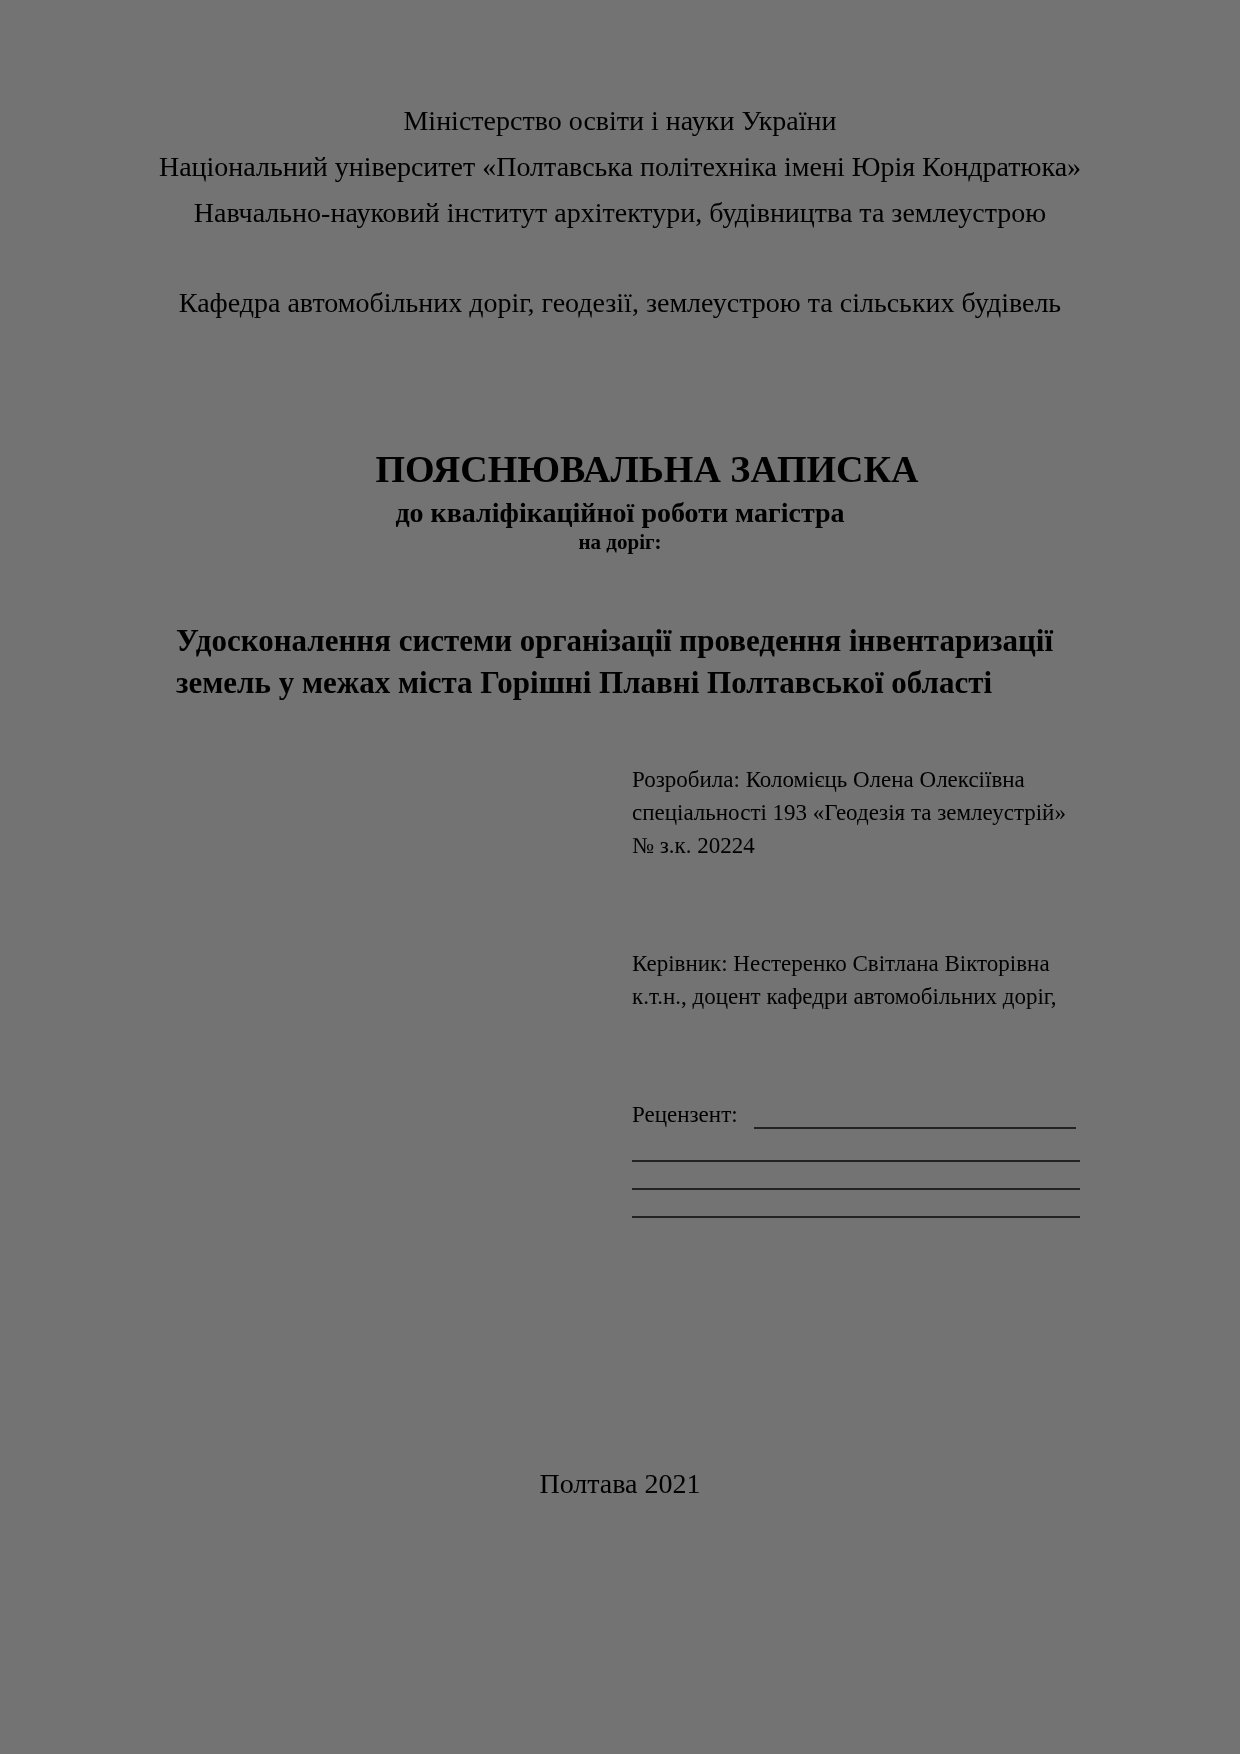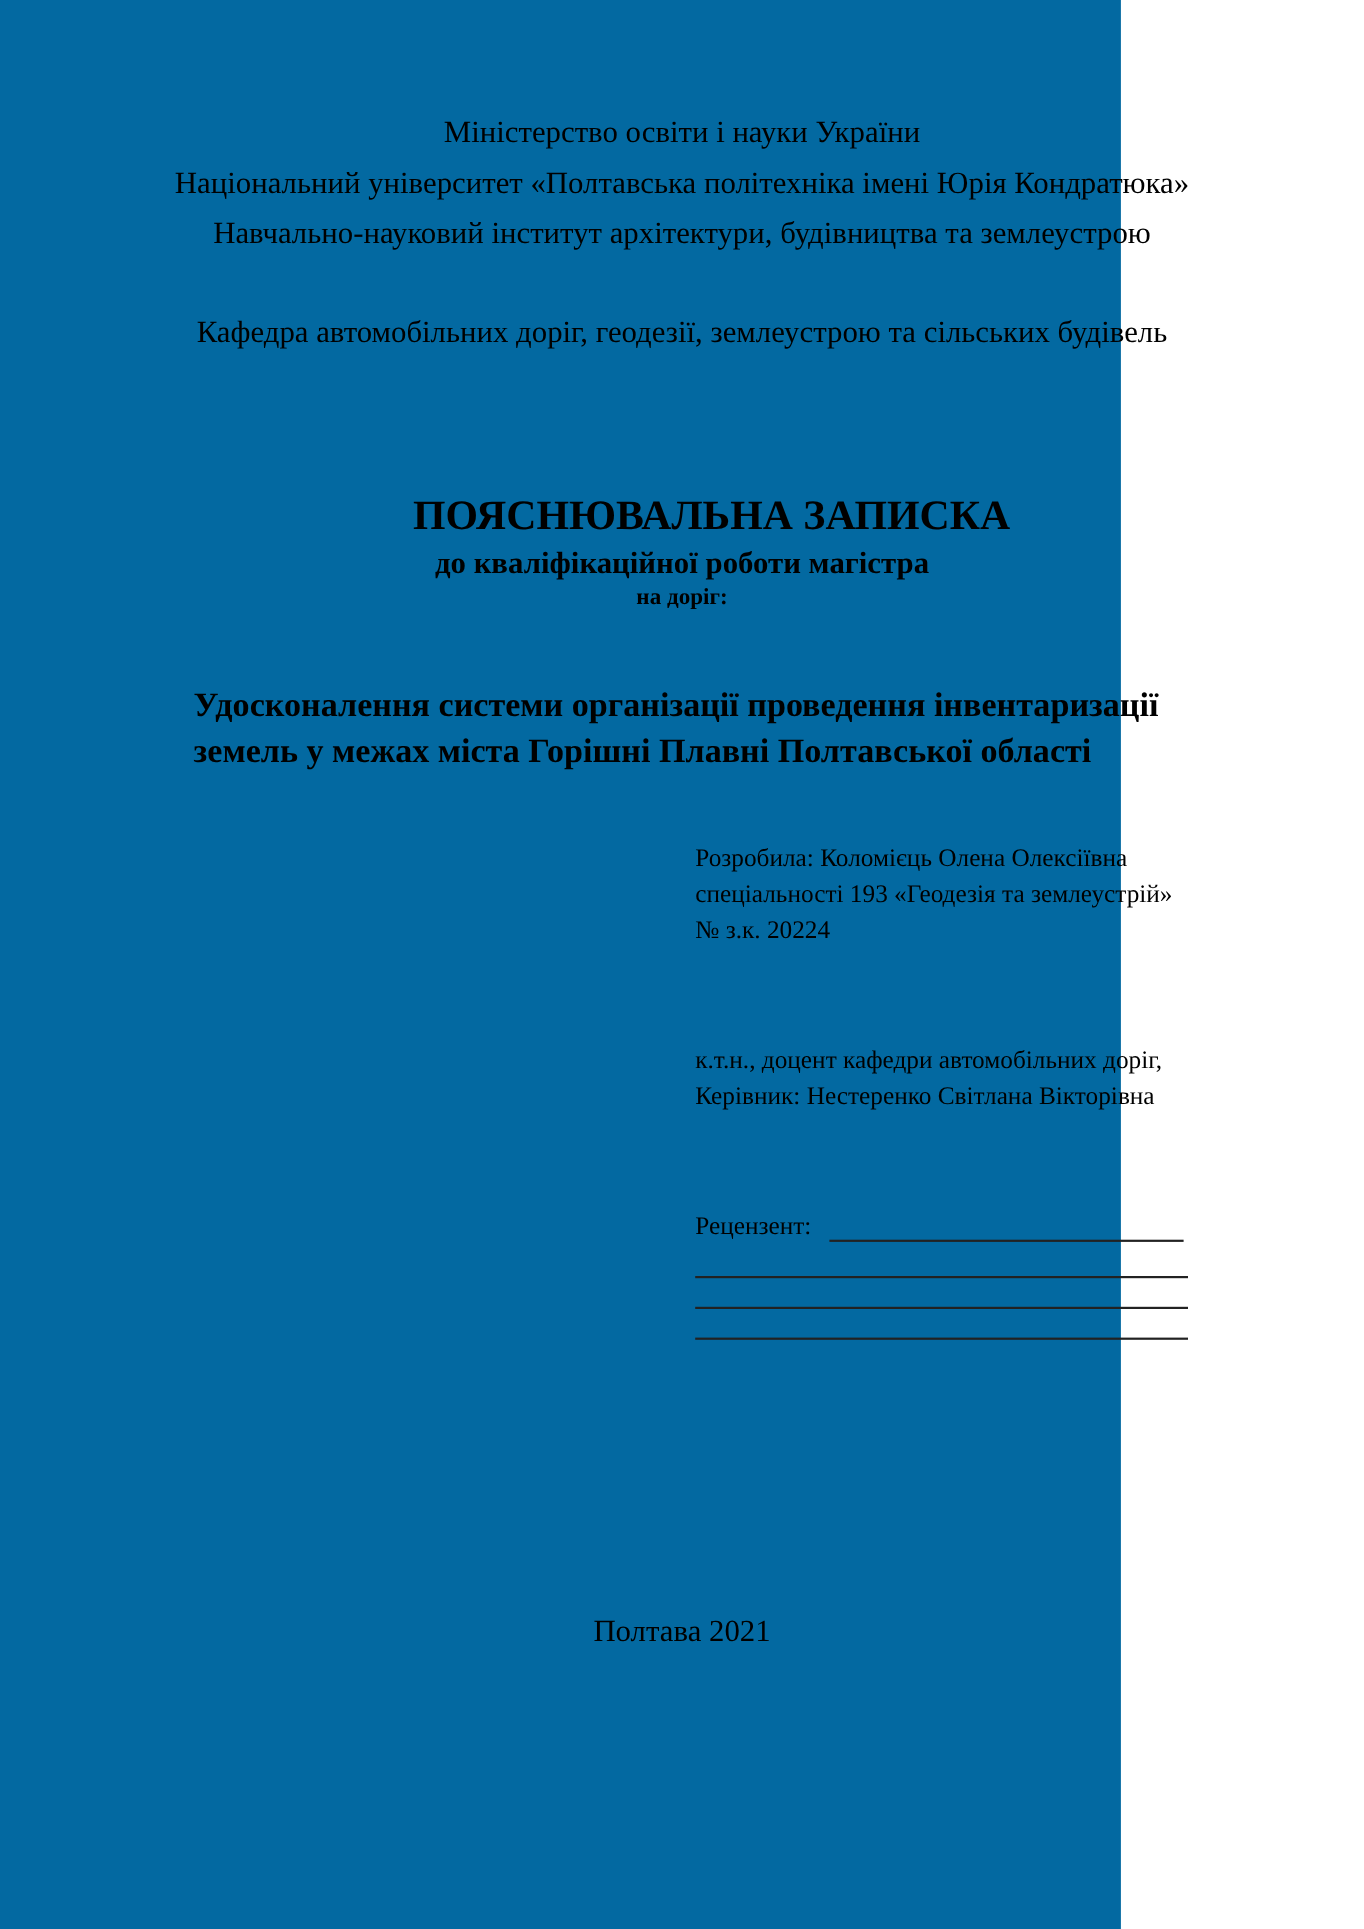--- a/index.html
+++ b/index.html
@@ -1,18 +1,18 @@
 <!DOCTYPE html>
 <html><head>
   <meta charset="utf-8">
   <style>
     html, body { margin: 0; padding: 0; background: #ffffff; }
     body { width: 1240px; height: 1754px; position: relative; overflow: hidden;
            font-family: "Liberation Serif", "DejaVu Serif", serif; color: #000; }
-    .page { position: absolute; left: 0; top: 0; width: 1019px; height: 1754px; background: #0369a1; }
+    .page { position: absolute; left: 0; top: 0; width: 1240px; height: 1754px; background: #737373; }
 
     .header { position: absolute; left: 0; width: 1240px; text-align: center; font-size: 28px; }
     .header .line { position: absolute; left: 0; width: 1240px; text-align: center; white-space: nowrap; }
     .doc-title { position: absolute; left: 0; width: 1240px; top: 447px; font-size: 38px; font-weight: bold; text-align:center; white-space: nowrap; margin-left: 27px; }
     .doc-subtitle { position: absolute; left: 0; width: 1240px; top: 497px; font-size: 28px; font-weight: bold; text-align:center; white-space: nowrap; }
     .doc-topic-label { position: absolute; left: 0; width: 1240px; top: 530px; font-size: 21px; font-weight: bold; text-align:center; white-space: nowrap; }
 
     .topic { position: absolute; left: 176px; top: 620px; font-size: 31px; font-weight: bold; line-height: 42px; white-space: nowrap; }
 
     .info { position: absolute; left: 632px; font-size: 23px; line-height: 33px; white-space: nowrap; }
@@ -44,22 +44,22 @@
     <div>земель у межах міста Горішні Плавні Полтавської області</div>
   </div>
 
   <div class="info" style="top:763px;">
     <div><span>Розробила: </span><b>Коломієць Олена Олексіївна</b></div>
     <div>спеціальності 193 «Геодезія та землеустрій»</div>
     <div>№ з.к. 20224</div>
   </div>
 
   <div class="info" style="top:947px;">
+    <div><span>Керівник: </span><b>Нестеренко Світлана Вікторівна</b></div>
     <div>к.т.н., доцент кафедри автомобільних доріг,</div>
-    <div><span>Керівник: </span><b>Нестеренко Світлана Вікторівна</b></div>
   </div>
 
   <div class="info" style="top:1098px;">
     <span>Рецензент: </span>
   </div>
   <div class="reviewer-line" style="top:1127px;"></div>
   <div class="blank-line" style="top:1160px;"></div>
   <div class="blank-line" style="top:1188px;"></div>
   <div class="blank-line" style="top:1216px;"></div>
 

